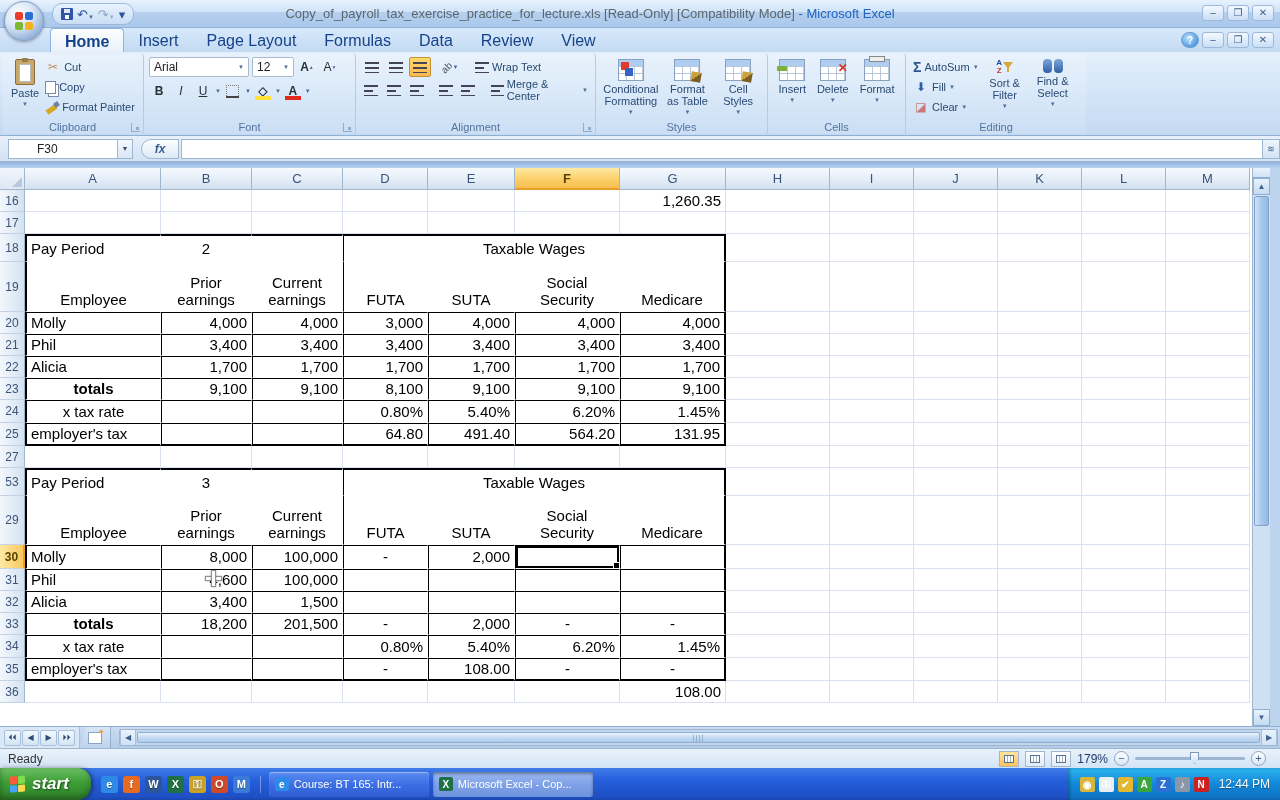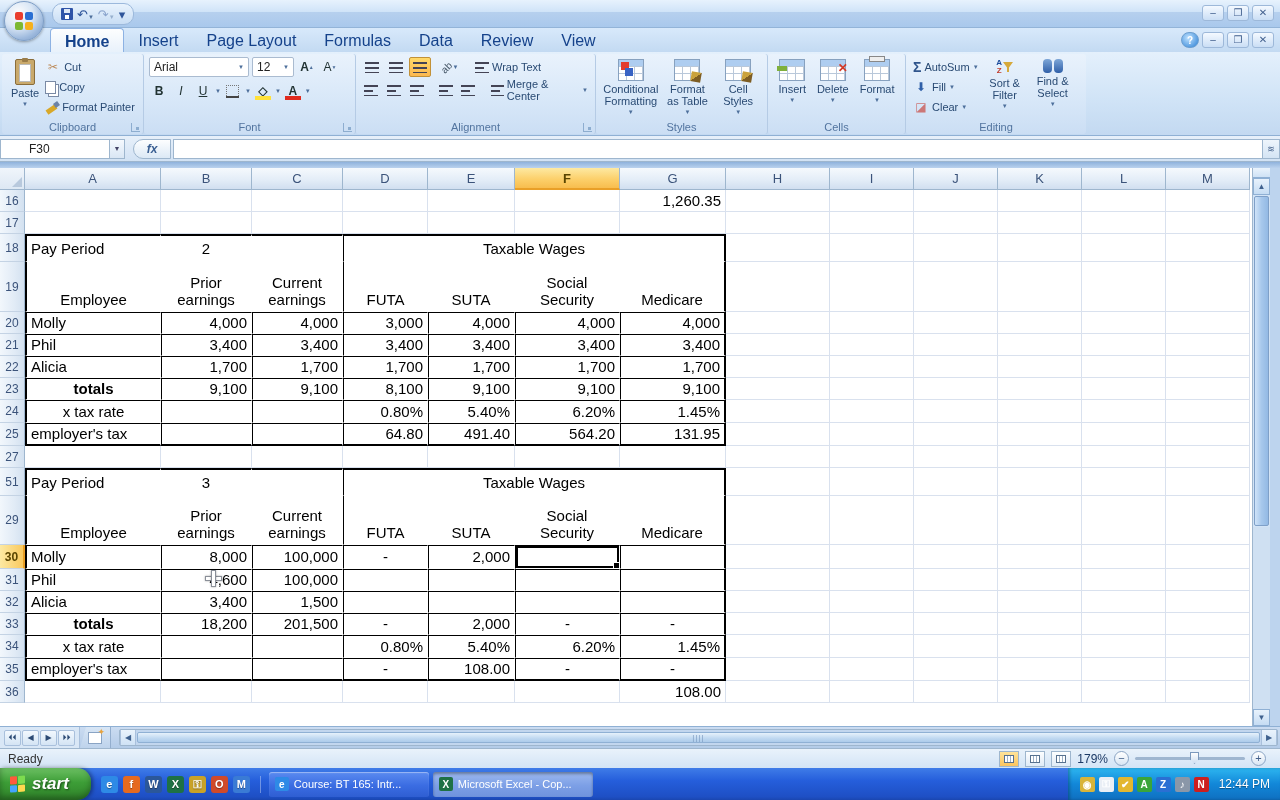--- a/index.html
+++ b/index.html
@@ -94,21 +94,21 @@
   .sigma{font-size:14px;font-weight:bold;color:#30558c}
   .az-ico{display:flex;flex-direction:column;font-size:8px;font-weight:bold;line-height:1;color:#1b4c9c}
   .az-ico .z{color:#c03b2a}
   .funnel{width:10px;height:10px;background:#d6a93c;clip-path:polygon(0 0,100% 0,60% 55%,60% 100%,40% 100%,40% 55%)}
   .binoc{width:20px;height:14px;position:relative}
   .binoc:before,.binoc:after{content:"";position:absolute;top:0;width:9px;height:14px;border-radius:4px;background:linear-gradient(#7ea7d8,#2f5fa8)}
   .binoc:before{left:0}.binoc:after{right:0}
   
   #fbar{position:absolute;top:136px;left:0;width:1280px;height:26px;background:linear-gradient(#e7f0fa,#d2e2f4);
     border-bottom:1px solid #9eb6ce;display:flex;align-items:center}
-  #namebox{width:110px;height:20px;background:#fff;border:1px solid #9eb6ce;margin-left:0;
+  #namebox{width:110px;height:20px;background:#fff;border:1px solid #9eb6ce;margin-left:8px;
     font-size:12px;color:#222;display:flex;align-items:center;padding-left:28px}
   #nameDrop{width:15px;height:20px;border:1px solid #9eb6ce;border-left:none;background:linear-gradient(#f5f9fe,#d9e6f4);
     font-size:7px;color:#446;display:flex;align-items:center;justify-content:center}
   #fxbtn{width:38px;height:20px;margin-left:8px;border:1px solid #9eb6ce;border-radius:10px 0 0 10px;
     background:linear-gradient(#fdfeff,#dce9f6);display:flex;align-items:center;justify-content:center;
     font-style:italic;font-weight:bold;font-size:12px;color:#3a5f92}
   #finput{flex:1;height:20px;background:#fff;border:1px solid #9eb6ce;border-right:none;margin-left:2px;
     font-size:12px;padding:2px 4px;color:#222}
   #fchev{width:18px;height:20px;background:linear-gradient(#eef5fc,#d4e4f4);border:1px solid #9eb6ce;
     font-size:9px;color:#44608a;display:flex;align-items:center;justify-content:center}
@@ -221,20 +221,23 @@
         <i></i>
         <i></i>
       </div>
   </div>
   <div id="qat">
     <span class="floppy"></span>
     <span class="qbtn">↶<span class="arrow">▼</span></span>
     <span class="qbtn dim">↷<span class="arrow">▼</span></span>
     <span class="qbtn">▾</span>
   </div>
+  <div id="titleText">
+    <span>Copy_of_payroll_tax_exercise_practice_for_lecture.xls  [Read-Only]  [Compatibility Mode] </span><span class="suffix">- Microsoft Excel</span>
+  </div>
   <div class="winbtns">
     <span class="wb">–</span>
     <span class="wb">❐</span>
     <span class="wb">✕</span>
   </div>
 </div>
 
 <div id="tabrow">
   <div id="ribbon-tabs">
       <div class="rtab active">Home</div>
@@ -642,21 +645,21 @@
           <div class="cell" style="width: 105px;"></div>
           <div class="cell" style="width: 106px;"></div>
           <div class="cell" style="width: 104px;"></div>
           <div class="cell" style="width: 84px;"></div>
           <div class="cell" style="width: 84px;"></div>
           <div class="cell" style="width: 84px;"></div>
           <div class="cell" style="width: 84px;"></div>
           <div class="cell" style="width: 84px;"></div>
         </div>
         <div class="srow" style="height: 28px;">
-          <div class="rhdr">51</div>
+          <div class="rhdr">53</div>
           <div class="cell T2 L2 x" style="width: 136px;">Pay Period</div>
           <div class="cell ac T2 x" style="width: 91px;">3</div>
           <div class="cell T2 x" style="width: 91px;"></div>
           <div class="cell ac T2 l R2 x" style="width: 383px;">Taxable Wages</div>
           <div class="cell" style="width: 104px;"></div>
           <div class="cell" style="width: 84px;"></div>
           <div class="cell" style="width: 84px;"></div>
           <div class="cell" style="width: 84px;"></div>
           <div class="cell" style="width: 84px;"></div>
           <div class="cell" style="width: 84px;"></div>

